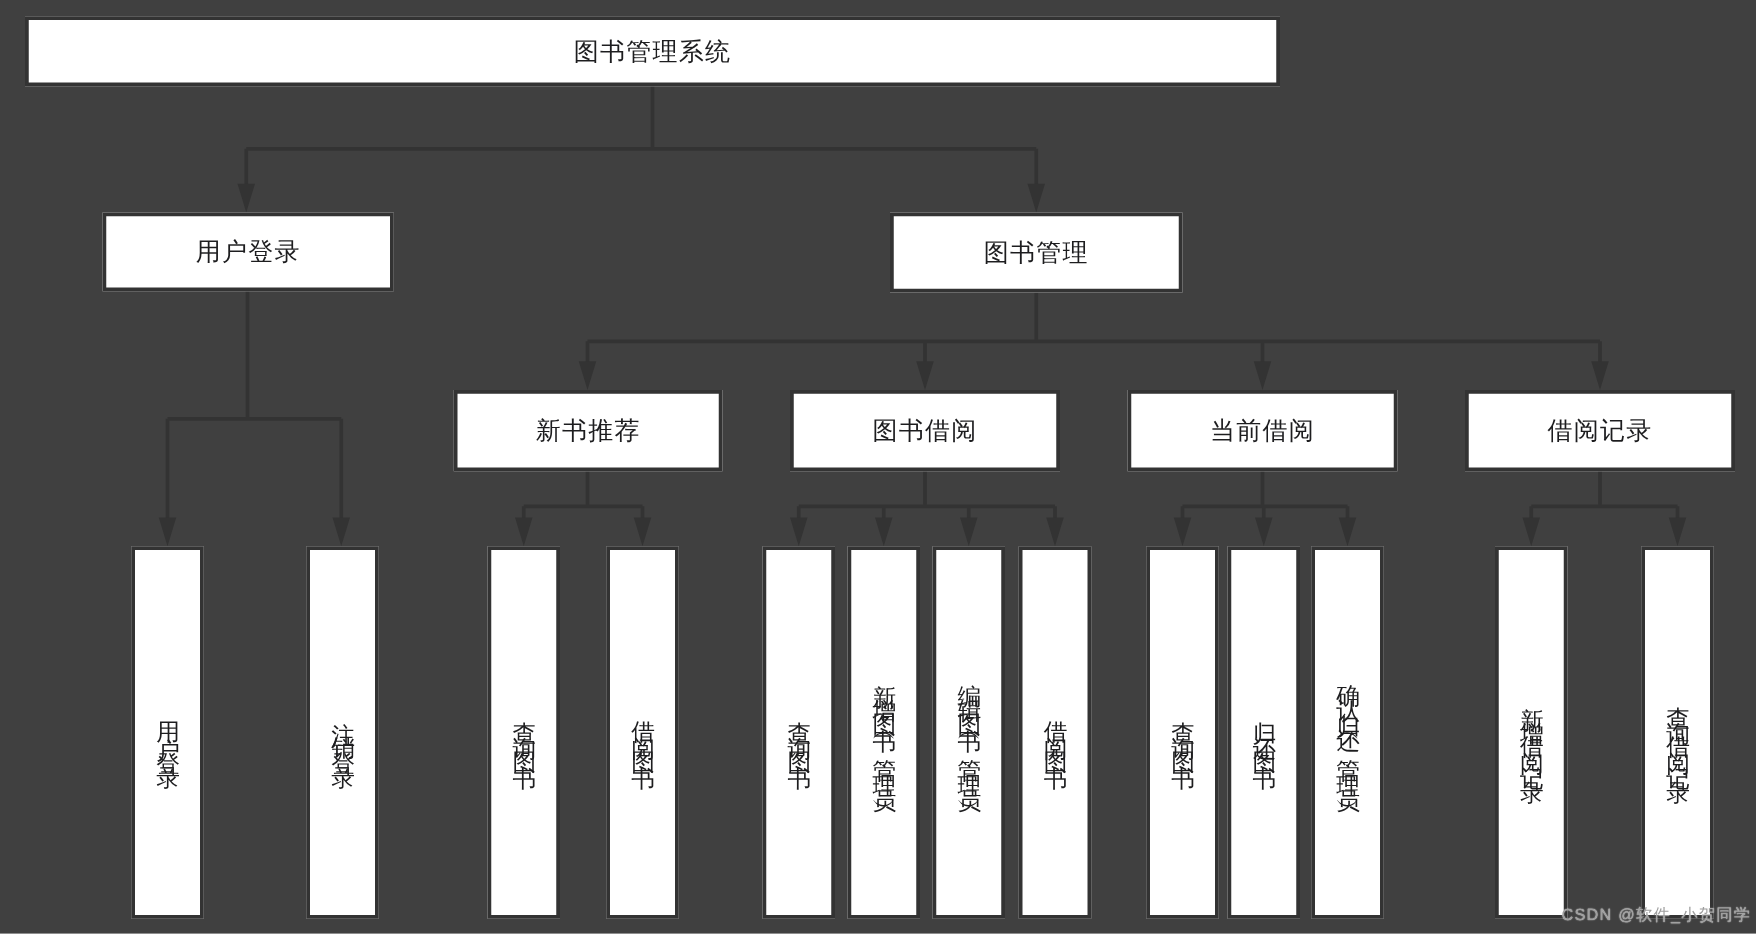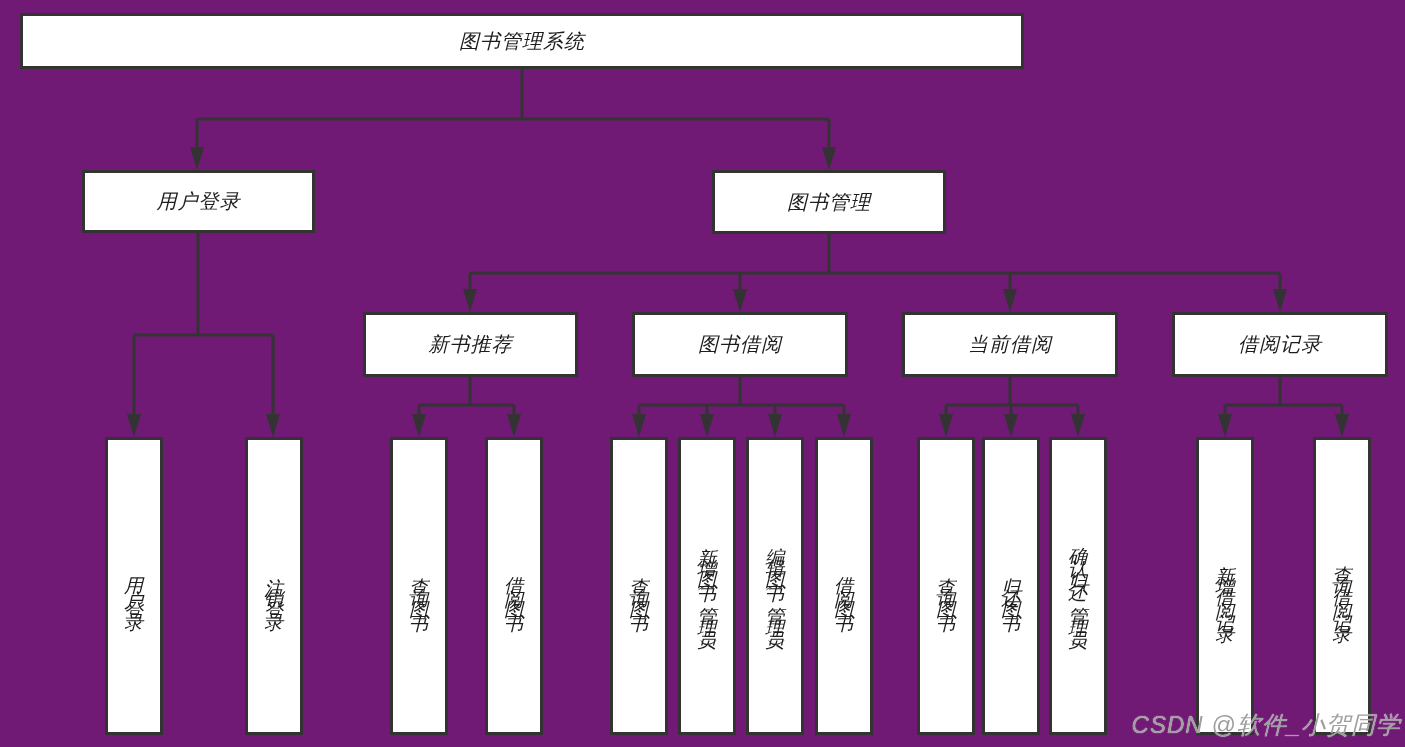--- a/index.html
+++ b/index.html
@@ -1,23 +1,22 @@
 <!DOCTYPE html>
 <html><head>
 <meta charset="utf-8">
 <style>
   html, body { margin: 0; padding: 0; background: #ffffff; }
   .canvas {
     position: relative;
     width: 1405px;
     height: 747px;
-    background: #701a75;
+    background: #404040;
     font-family: "Liberation Sans", "DejaVu Sans", sans-serif;
     overflow: hidden;
-    font-style: italic;
   }
   .connectors {
     position: absolute;
     left: 0; top: 0;
     width: 1405px; height: 747px;
     pointer-events: none;
   }
   .node {
     position: absolute;
     box-sizing: border-box;
@@ -37,21 +36,21 @@
     font-size: 19px;
     letter-spacing: 12px;
     line-height: 1;
     padding: 6px 0;
   }
   .watermark {
     position: absolute;
     right: 4px;
     bottom: 6px;
     color: #9e9e9e;
-    font-size: 24px;
+    font-size: 13px;
     letter-spacing: 1px;
     z-index: 5;
     text-shadow: 0 0 1px #ffffff;
   }
 </style>
 </head>
 <body>
 
 <div class="canvas">
 

